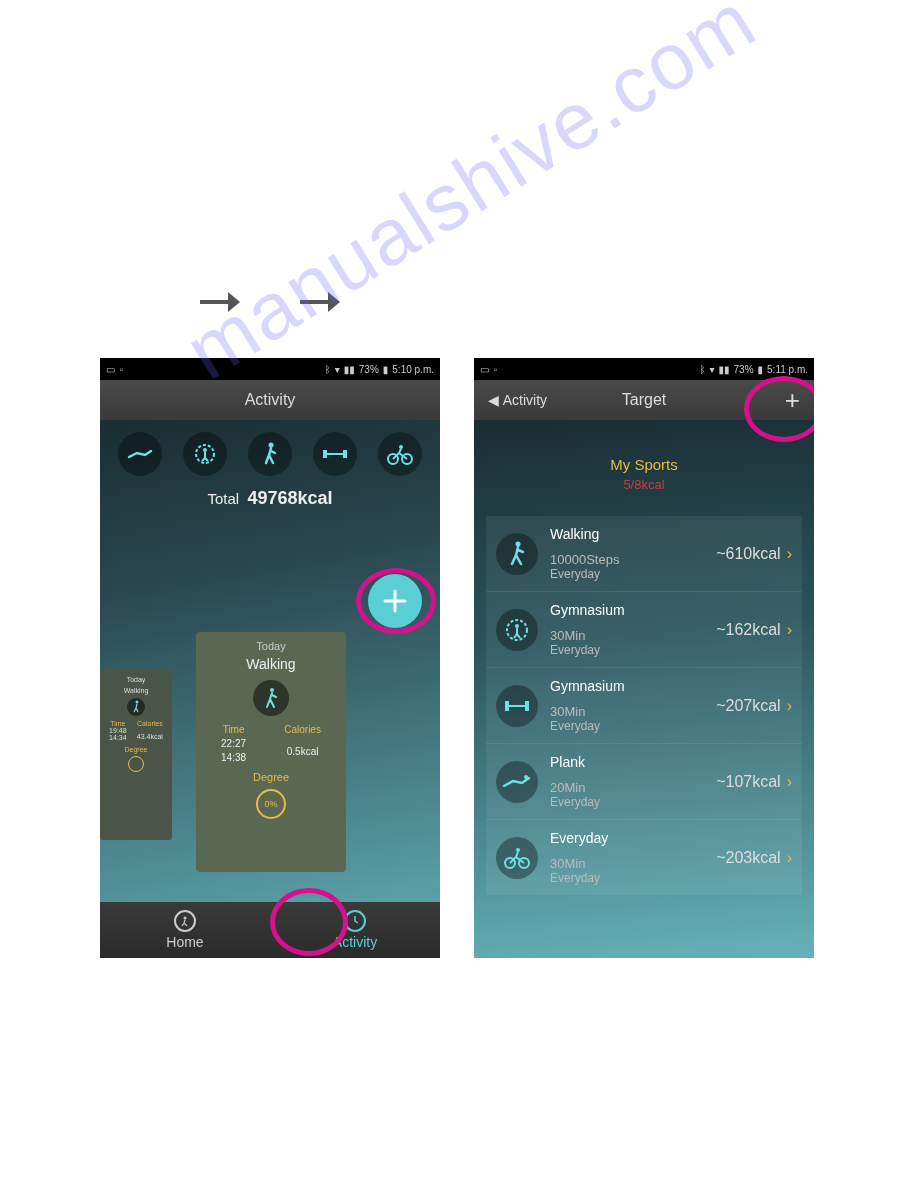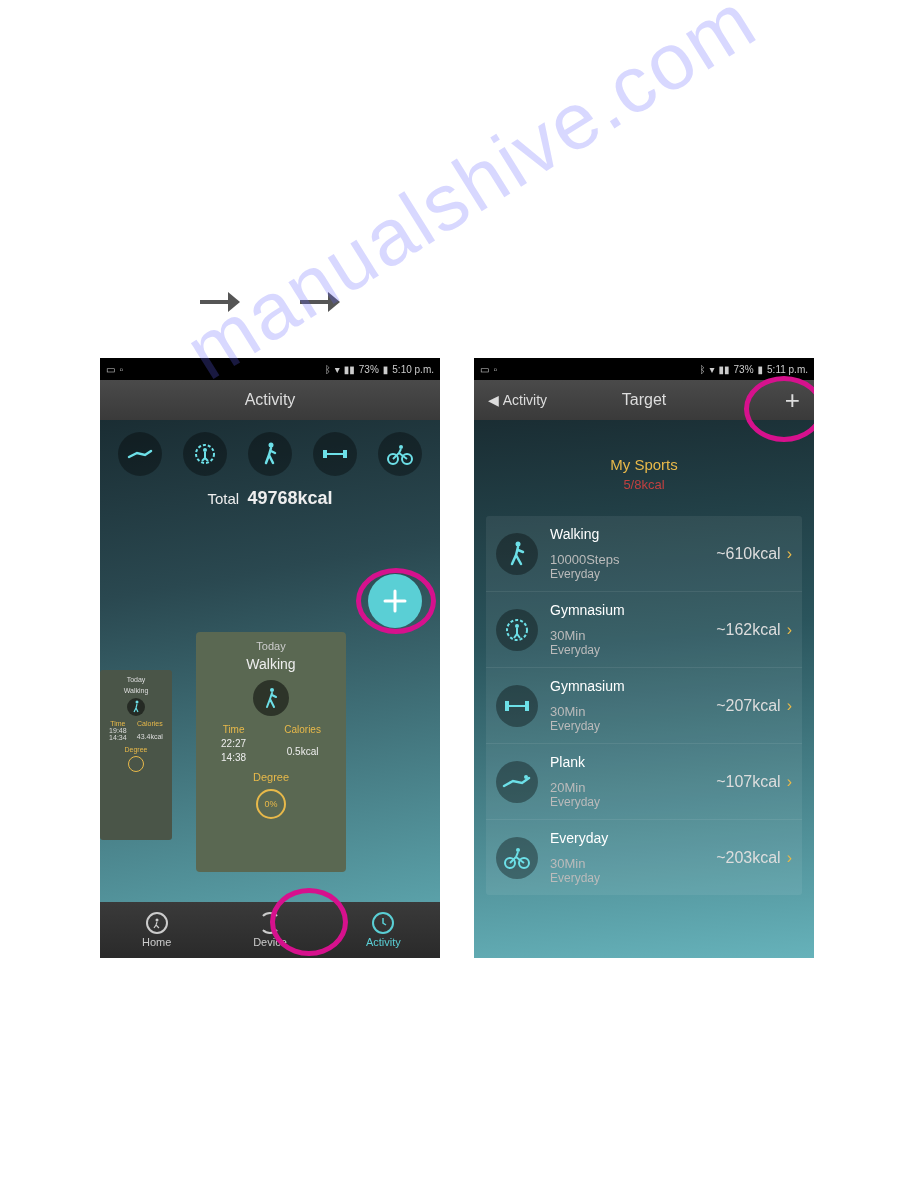--- a/index.html
+++ b/index.html
@@ -202,21 +202,21 @@
     position: absolute;
     bottom: 0; left:0; right:0;
     height: 56px;
     background: linear-gradient(#3a3a3a, #2a2a2a);
     display: flex;
   }
   .nav-item {
     flex:1;
     display:flex; flex-direction:column;
     align-items:center; justify-content:center;
-    color:#ccc; font-size:11px; gap:2px;
+    color:#ccc; font-size:14px; gap:2px;
   }
   .nav-item.active { color:#5acfd5; }
   .nav-ic {
     width:22px; height:22px; border-radius:50%;
     border:2px solid currentColor;
     display:flex;align-items:center;justify-content:center;
     font-size:11px;
   }
   
   .body-right {
@@ -397,24 +397,20 @@
       <div class="bottom-nav">
         <div class="nav-item">
           <div class="nav-ic">
               <svg width="12" height="12" viewBox="0 0 12 12">
                 <circle cx="6" cy="3" r="1.5" fill="#ccc"></circle>
                 <path d="M6 5 L5 8 L3 11 M5 8 L8 11" stroke="#ccc" stroke-width="1.2" fill="none"></path>
               </svg>
             </div>
           <span>Home</span>
         </div>
-        <div class="nav-item">
-          <div class="nav-ic" style="border-width:2px;border-left-color:transparent;border-right-color:transparent"></div>
-          <span>Device</span>
-        </div>
         <div class="nav-item active">
           <div class="nav-ic">
               <svg width="12" height="12" viewBox="0 0 12 12">
                 <path d="M6 1 L6 6 L9 8" stroke="#5acfd5" stroke-width="1.5" fill="none"></path>
               </svg>
             </div>
           <span>Activity</span>
         </div>
       </div>
       <div class="circle-highlight hl-activity-tab"></div>

